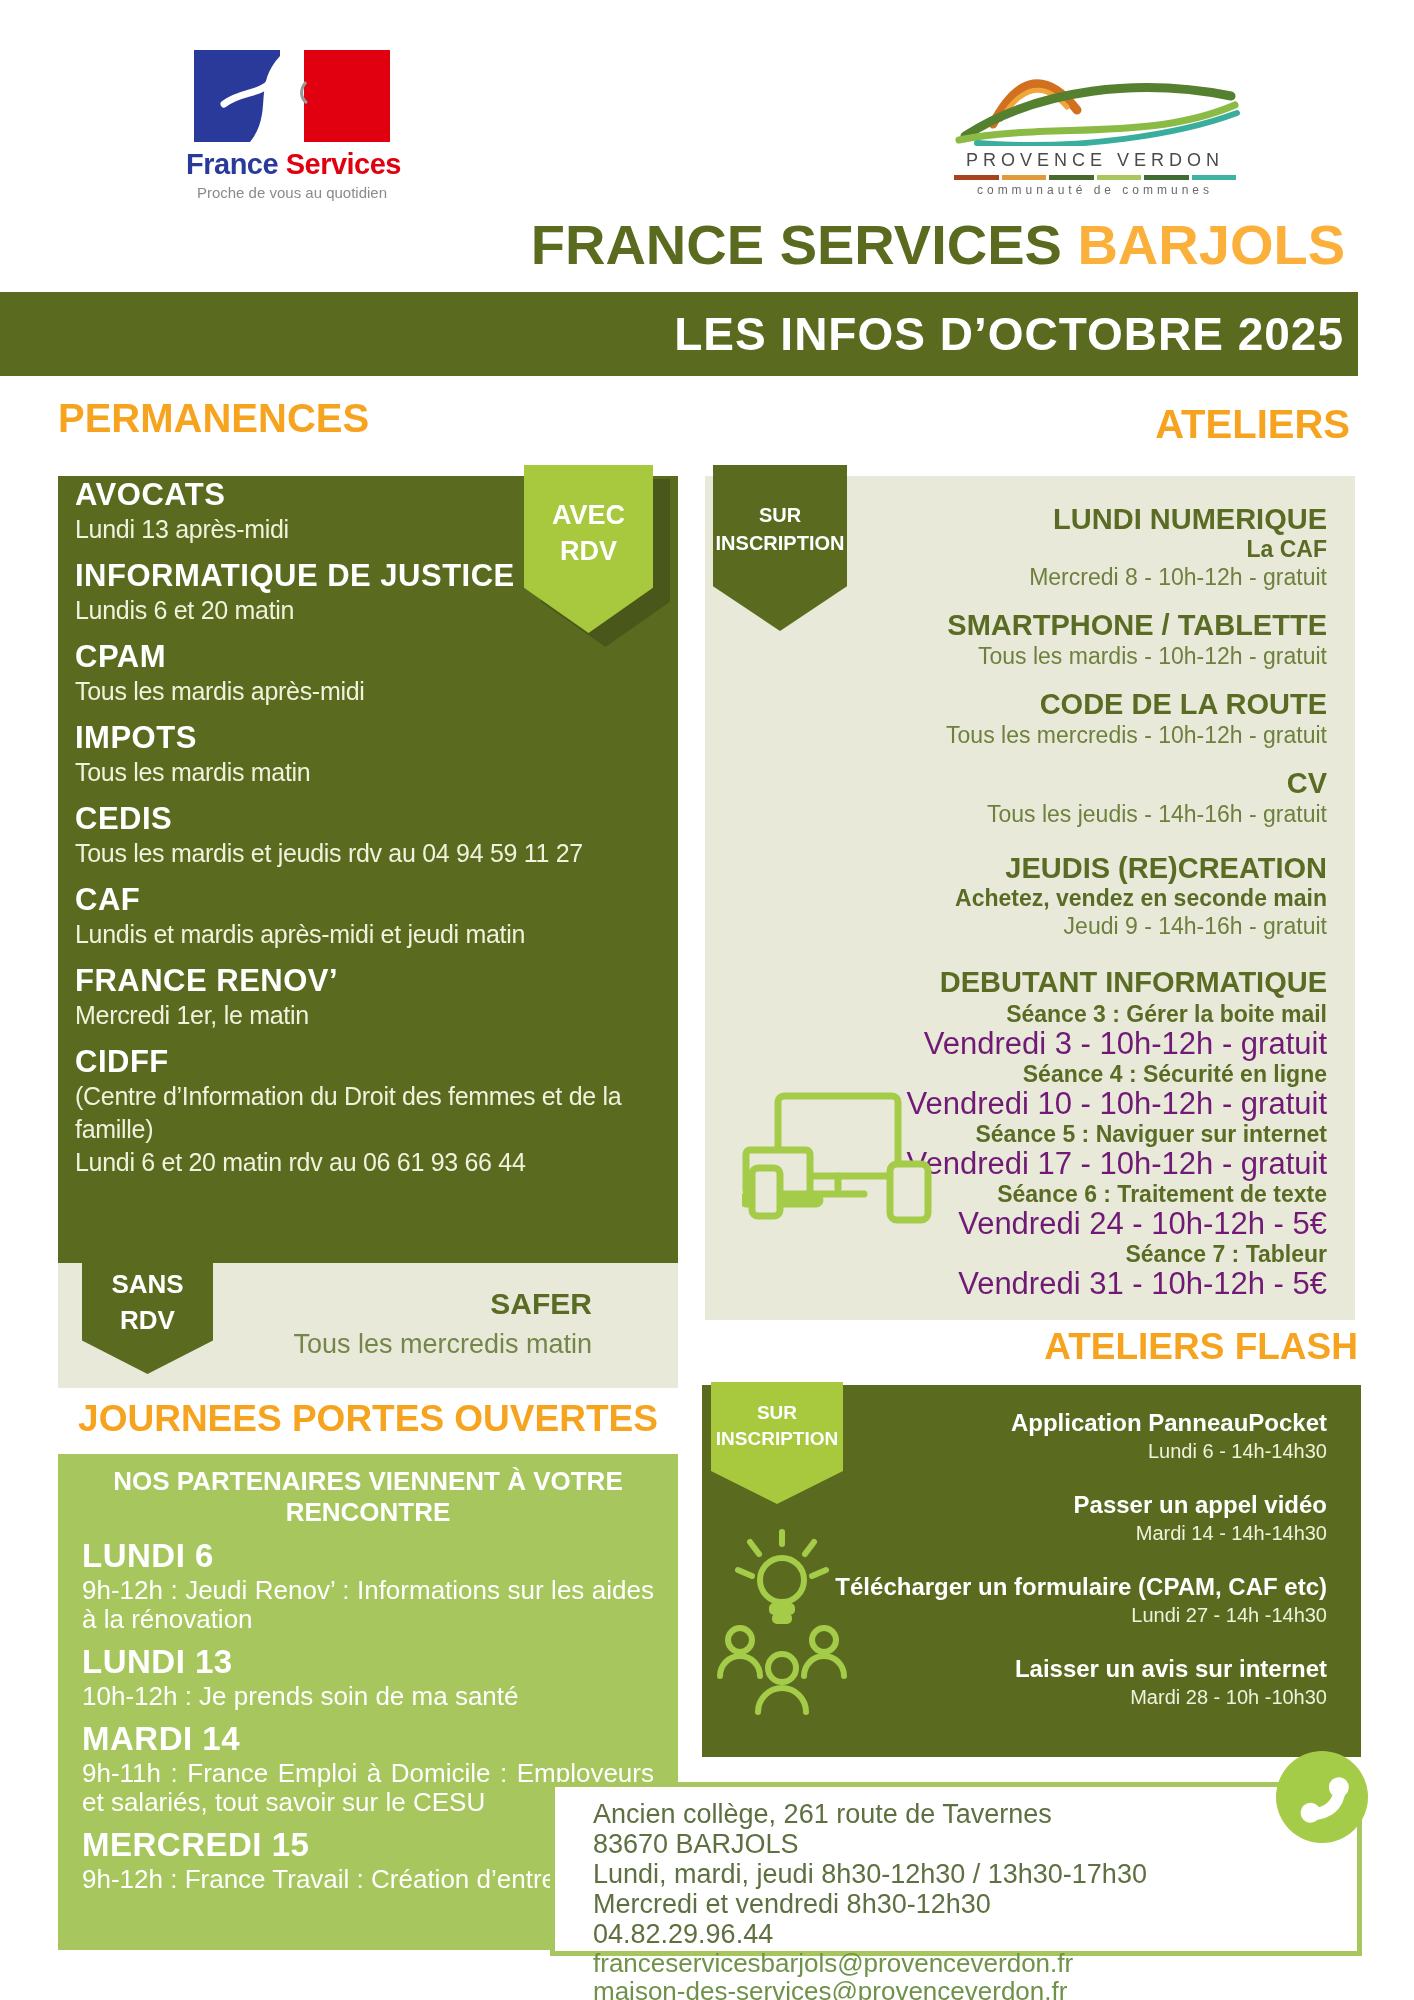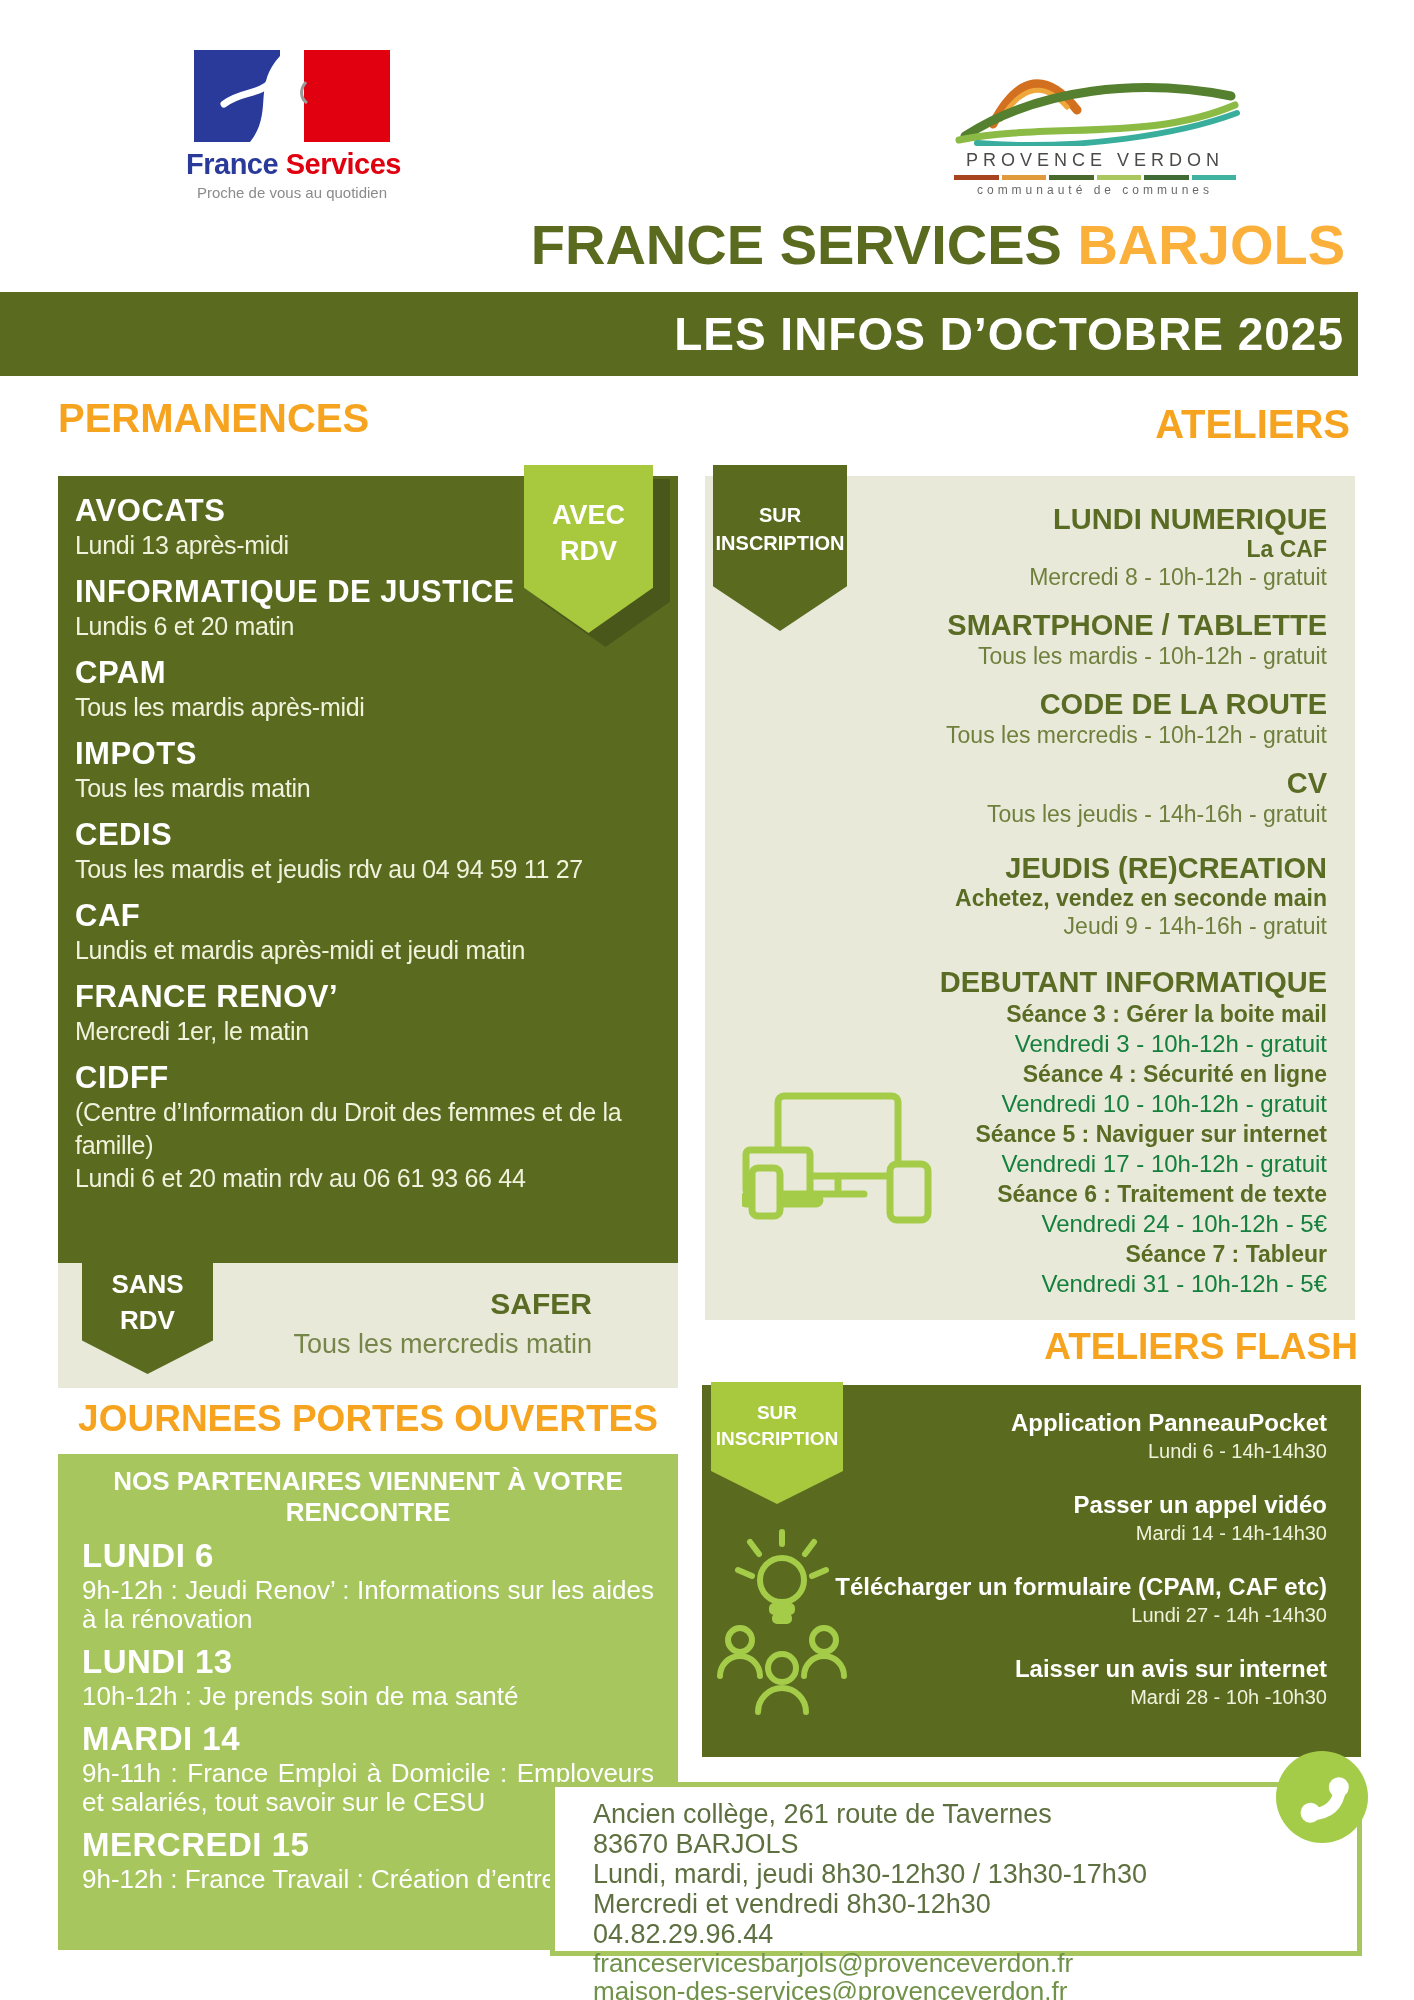--- a/index.html
+++ b/index.html
@@ -40,34 +40,34 @@
   .badge-avec-shadow{left:541px;top:479px;width:129px;height:168px;background:#49571A;z-index:3;}
   .badge-sur-top{left:713px;top:465px;width:134px;height:166px;background:#5A6B20;
                  font-size:20px;padding-top:36px;line-height:28px;z-index:4;}
   .badge-sans{left:82px;top:1250px;width:131px;height:124px;background:#5A6B20;
               font-size:26px;padding-top:16px;line-height:36px;z-index:4;}
   .badge-flash{left:711px;top:1382px;width:132px;height:122px;background:#A8C83E;
                font-size:19px;padding-top:18px;line-height:26px;z-index:4;}
 
   
   .perm-panel{position:absolute;left:58px;top:476px;width:620px;height:908px;background:#5A6B20;
-              box-sizing:border-box;padding:16px 8px 0 17px;z-index:1;}
+              box-sizing:border-box;padding:0 8px 0 17px;z-index:1;}
   .perm-item{margin-bottom:11px;}
   .perm-title{color:#fff;font-size:31px;font-weight:bold;line-height:37px;letter-spacing:0.5px;}
   .perm-detail,.perm-note{color:#F0F2DC;font-size:25px;line-height:33px;letter-spacing:-0.3px;}
 
   
   .atel-panel{position:absolute;left:705px;top:476px;width:650px;height:844px;background:#E8E9D9;
               box-sizing:border-box;padding:26px 28px 0 40px;text-align:right;z-index:1;}
   .at-item{margin-bottom:16px;}
   .at-title{color:#5A6B24;font-size:29px;font-weight:bold;line-height:34px;}
   .at-sub{color:#5A6B24;font-size:23px;font-weight:bold;line-height:27px;}
   .at-detail{color:#6F7F3C;font-size:23px;line-height:29px;}
   .at-sess-label{color:#5A6B24;font-size:23px;font-weight:bold;line-height:30px;}
-  .at-sess-detail{color:#15803d;font-size:24px;line-height:30px;}
+  .at-sess-detail{color:#701a75;font-size:31px;line-height:30px;}
   .devices-icon{position:absolute;left:742px;top:1092px;z-index:2;}
 
   
   .safer-box{position:absolute;left:58px;top:1263px;width:620px;height:125px;background:#E8E9D9;
              box-sizing:border-box;padding:24px 86px 0 0;text-align:right;z-index:1;}
   .safer-title{color:#5A6B24;font-weight:bold;font-size:30px;line-height:34px;}
   .safer-detail{color:#76854A;font-size:27px;margin-top:8px;}
 
   
   .jpo-heading{position:absolute;left:58px;top:1398px;width:620px;text-align:center;

